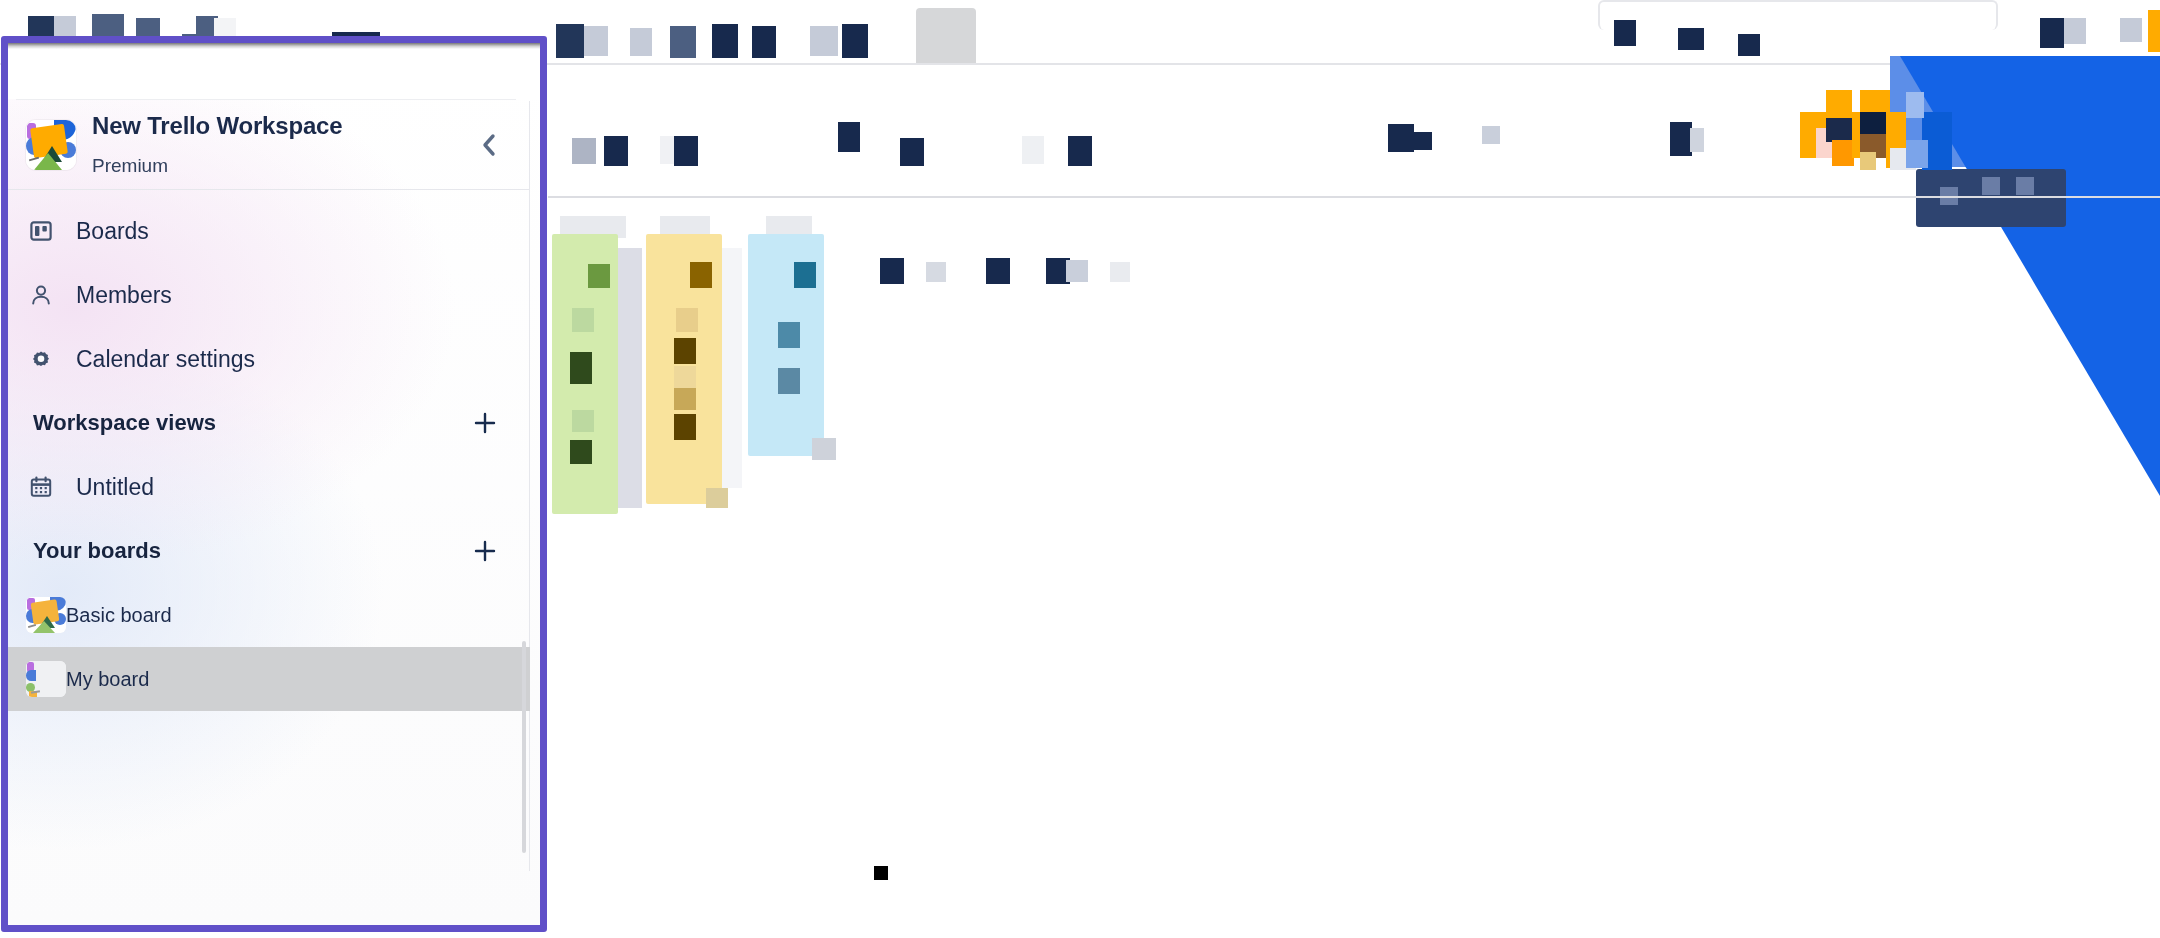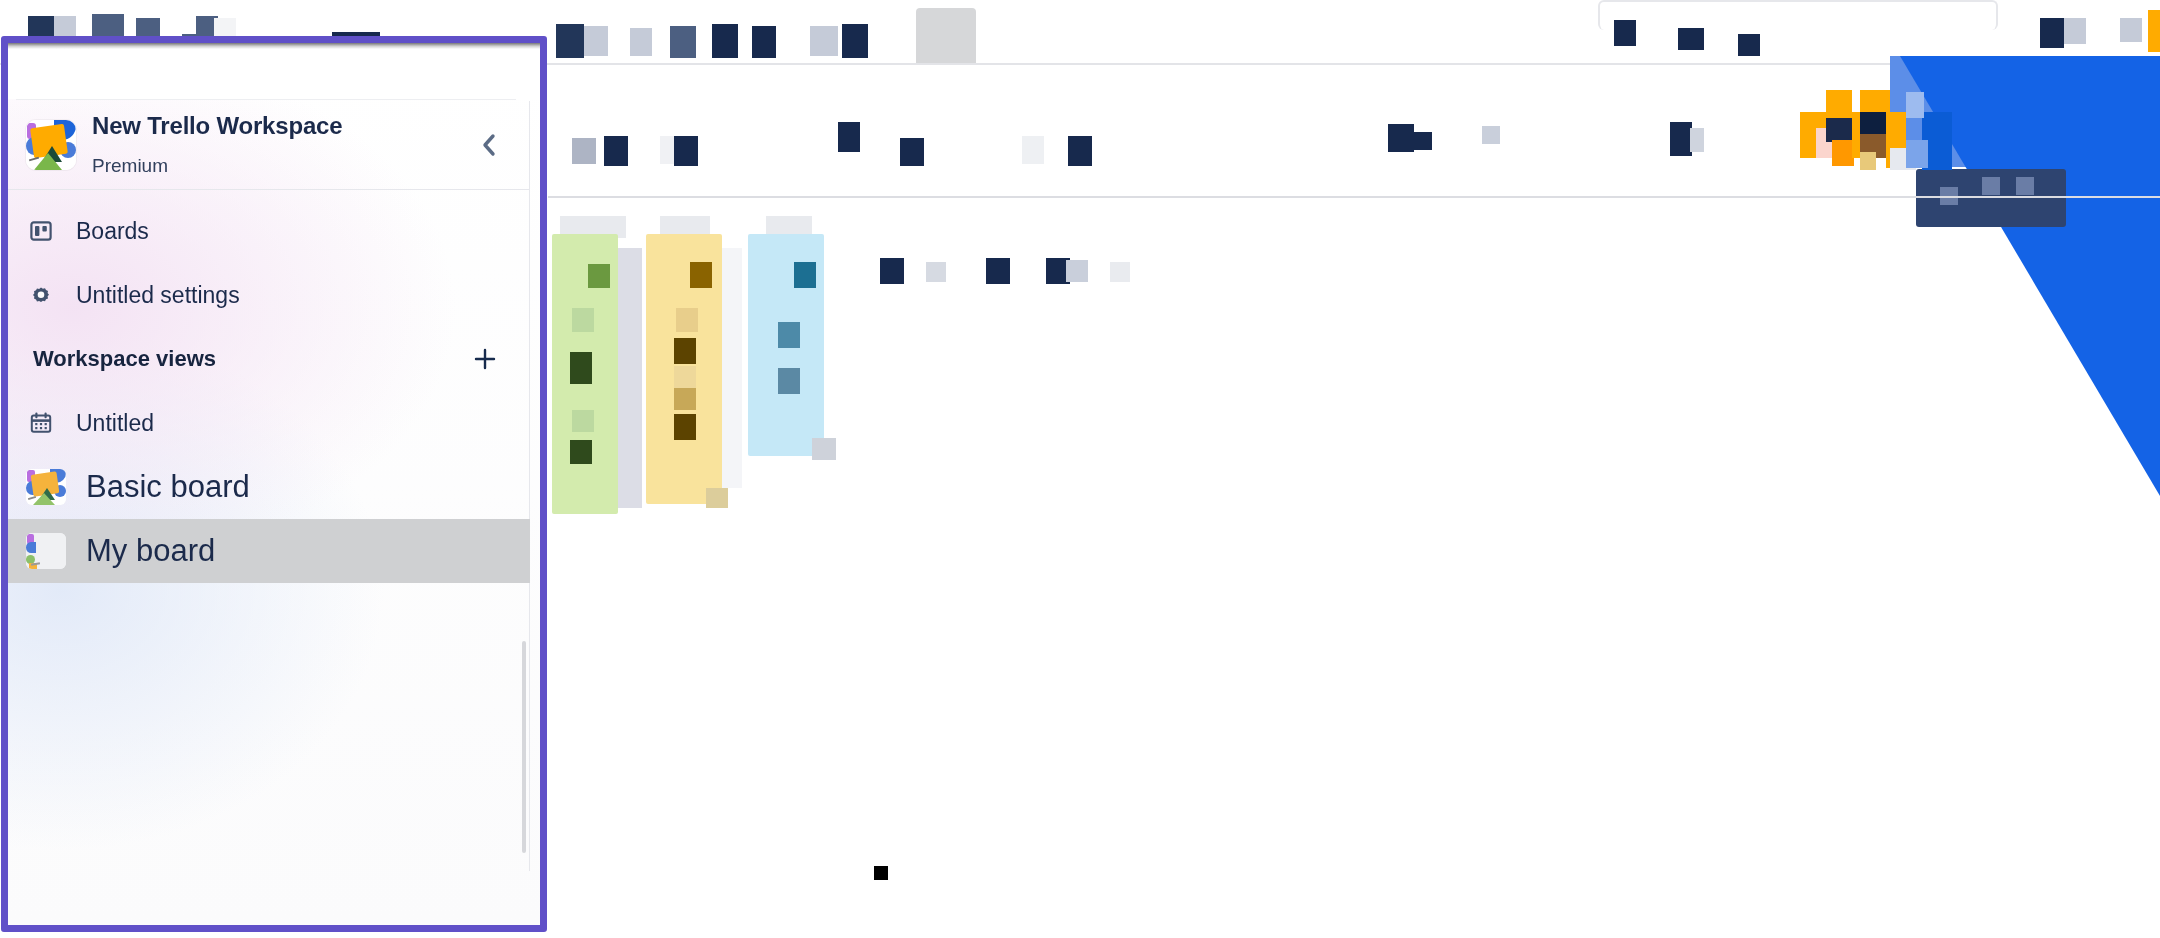--- a/index.html
+++ b/index.html
@@ -147,21 +147,21 @@
 
   .board-item {
     display: flex; align-items: center; height: 64px; padding: 0 18px; cursor: pointer;
   }
   .board-item.active { background: #cfd0d2; }
   .board-thumb {
     width: 40px; height: 36px; border-radius: 6px; flex: 0 0 auto;
     position: relative; overflow: hidden; background: #f1f2f4;
   }
   .board-thumb .s { position: absolute; }
-  .board-label { margin-left: 20px; font-size: 31px; color: #1b2a4b; }
+  .board-label { font-size: 20px; color: #1b2a4b; }
 
   
   .inner-scroll {
     position: absolute; right: 14px; top: 598px; width: 4px; height: 212px;
     background: #d6d7db; border-radius: 2px;
   }
 
   .cursor-dot {
     position: absolute; left: 874px; top: 866px; width: 14px; height: 14px;
     background: #000; 
@@ -336,29 +336,38 @@
           <span class="nav-icon">
             <svg width="24" height="24" viewBox="0 0 24 24">
               <rect x="2.4" y="3.4" width="19.2" height="17.2" rx="2.4" fill="none" stroke="#42526e" stroke-width="2.2"></rect>
               <rect x="6" y="7" width="4.4" height="10" rx="1" fill="#42526e"></rect>
               <rect x="13.4" y="7" width="4.4" height="5.4" rx="1" fill="#42526e"></rect>
             </svg>
           </span>
           <span class="nav-label">Boards</span>
         </div>
 
+        <div class="nav-item">
+          <span class="nav-icon">
+            <svg width="24" height="24" viewBox="0 0 24 24">
+              <circle cx="12" cy="7.6" r="4.1" fill="none" stroke="#42526e" stroke-width="2"></circle>
+              <path d="M4.2 20.4c0-4.3 3.5-6.6 7.8-6.6s7.8 2.3 7.8 6.6" fill="none" stroke="#42526e" stroke-width="2" stroke-linecap="round"></path>
+            </svg>
+          </span>
+          <span class="nav-label">Members</span>
+        </div>
 
         <div class="nav-item">
           <span class="nav-icon">
             <svg width="24" height="24" viewBox="0 0 24 24">
               <path d="M12 2.6l1.9 1.1 2.1-.5 1 1.9 2 .9-.4 2.1 1.4 1.6-1.4 1.6.4 2.1-2 .9-1 1.9-2.1-.5L12 17l-1.9-1.1-2.1.5-1-1.9-2-.9.4-2.1L4 9.9l1.4-1.6-.4-2.1 2-.9 1-1.9 2.1.5z" fill="#42526e" transform="translate(0,2) scale(1 1)"></path>
               <circle cx="12" cy="11.8" r="3.3" fill="#fbfbfc"></circle>
             </svg>
           </span>
-          <span class="nav-label">Untitled settings</span>
+          <span class="nav-label">Calendar settings</span>
         </div>
 
         <div class="section-head">
           <span class="section-title">Workspace views</span>
           <span class="plus-btn">
             <svg width="26" height="26" viewBox="0 0 26 26">
               <path d="M13 4v18M4 13h18" stroke="#172b4d" stroke-width="2.4" stroke-linecap="round"></path>
             </svg>
           </span>
         </div>
@@ -375,20 +384,28 @@
               <rect x="10.9" y="12" width="2.2" height="2.2" fill="#42526e"></rect>
               <rect x="15.6" y="12" width="2.2" height="2.2" fill="#42526e"></rect>
               <rect x="6.2" y="16" width="2.2" height="2.2" fill="#42526e"></rect>
               <rect x="10.9" y="16" width="2.2" height="2.2" fill="#42526e"></rect>
               <rect x="15.6" y="16" width="2.2" height="2.2" fill="#42526e"></rect>
             </svg>
           </span>
           <span class="nav-label">Untitled</span>
         </div>
 
+        <div class="section-head">
+          <span class="section-title">Your boards</span>
+          <span class="plus-btn">
+            <svg width="26" height="26" viewBox="0 0 26 26">
+              <path d="M13 4v18M4 13h18" stroke="#172b4d" stroke-width="2.4" stroke-linecap="round"></path>
+            </svg>
+          </span>
+        </div>
 
         <div class="board-item">
           <span class="board-thumb">
             <span class="s" style="left:0;top:0;width:40px;height:36px;background:#ffffff;"></span>
             <span class="s" style="left:1px;top:1px;width:8px;height:12px;background:#b96ee0;border-radius:2px;"></span>
             <span class="s" style="left:0px;top:12px;width:13px;height:14px;background:#4a7bd8;border-radius:50% 0 0 50%;"></span>
             <span class="s" style="left:24px;top:0px;width:16px;height:14px;background:#4a7bd8;border-radius:0 0 10px 0;"></span>
             <span class="s" style="left:28px;top:16px;width:12px;height:12px;background:#4a7bd8;border-radius:50%;"></span>
             <span class="s" style="left:6px;top:4px;width:26px;height:22px;background:#f5b33c;transform:rotate(-8deg);border-radius:2px;"></span>
             <span class="s" style="left:13px;top:19px;width:0;height:0;border-left:8px solid transparent;border-right:8px solid transparent;border-bottom:12px solid #2f6b4a;"></span>

